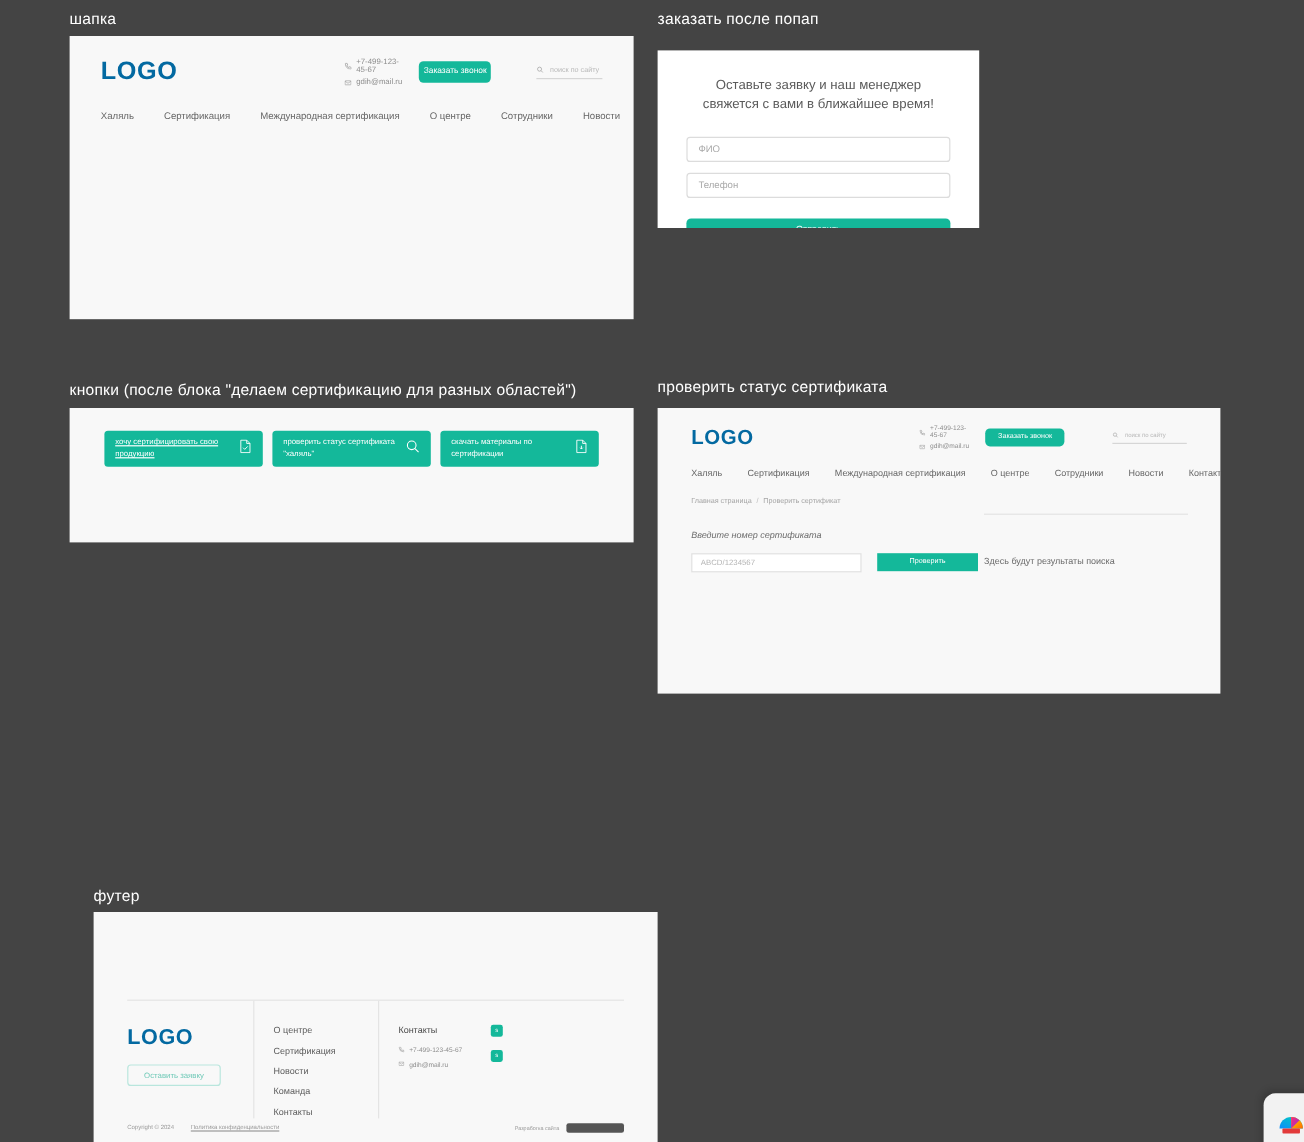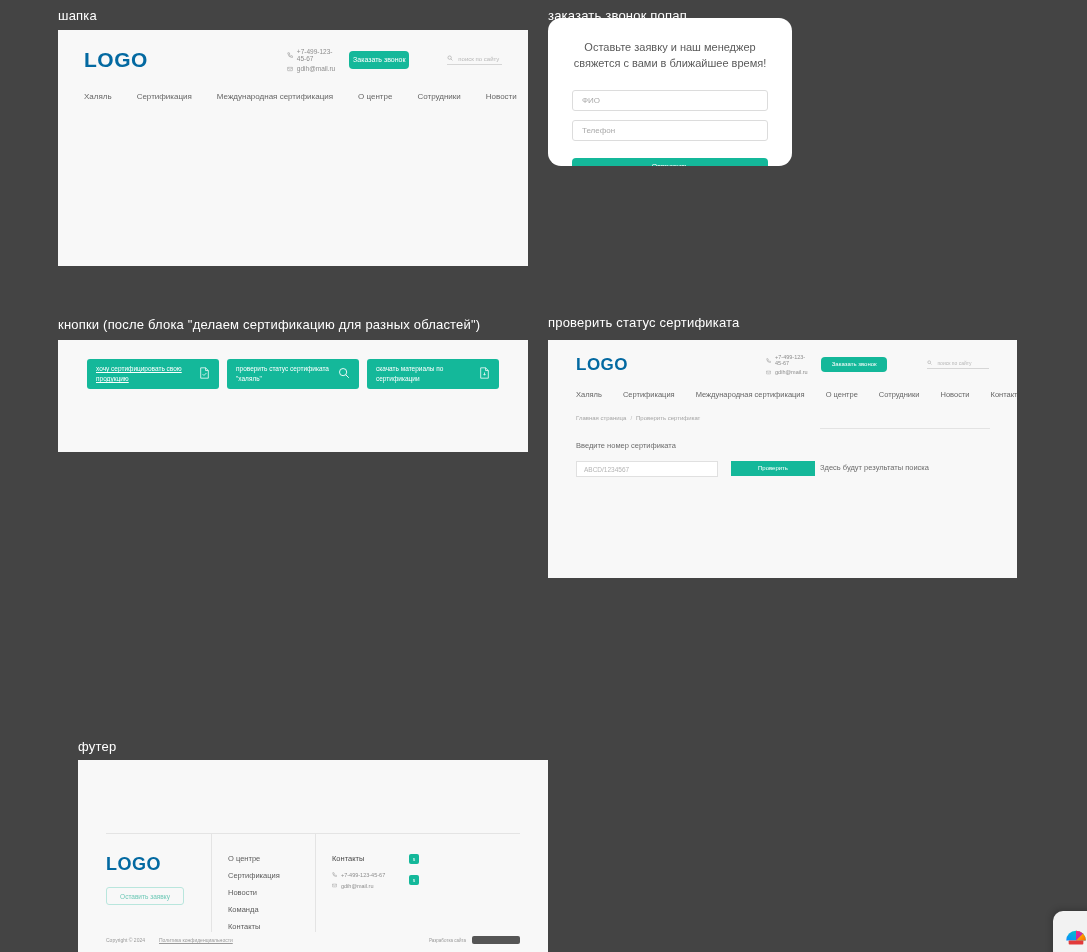--- a/index.html
+++ b/index.html
@@ -61,22 +61,22 @@
   
   #card-header { left: 58px; top: 30px; width: 470px; height: 236px; }
   #card-header .site-header { padding: 18px 26px 0 26px; }
   #card-header .logo { font-size: 21px; }
   #card-header .hdr-contacts { margin-left: 139px; font-size: 6.5px; }
   #card-header .teal-btn { margin-left: 14px; width: 88px; height: 18px; font-size: 7px; line-height: 18px; }
   #card-header .searchbox { margin-left: 38px; width: 80px; padding-bottom: 2px; font-size: 6px; }
   #card-header .nav { margin-top: 20px; gap: 25px; font-size: 8px; }
 
   
-  #card-popup { left: 548px; top: 18px; width: 244px; height: 148px;
-    background: #fff; border-radius: 13px; padding: 22px 24px; }
+  #card-popup { left: 548px; top: 42px; width: 268px; height: 148px;
+    background: #fff; border-radius: 0; padding: 22px 24px; }
   .popup-title {
     text-align: center; color: #5a5a5a; font-size: 11px;
     line-height: 1.45; margin-bottom: 18px;
   }
   .popup-field {
     width: 100%; height: 21px;
     border: 1px solid #dcdcdc; border-radius: 3px;
     padding: 0 9px; font-size: 8px; color: #4a4a4a;
     font-family: "Liberation Sans", sans-serif;
     background: #fff; outline: none;
@@ -106,21 +106,21 @@
   #card-check .site-header { padding: 14px 28px 0 28px; }
   #card-check .logo { font-size: 17px; }
   #card-check .hdr-contacts { margin-left: 138px; font-size: 5.5px; }
   #card-check .teal-btn { margin-left: 13px; width: 84px; height: 15px; font-size: 6px; line-height: 15px; }
   #card-check .searchbox { margin-left: 40px; width: 78px; padding-bottom: 2px; font-size: 5px; }
   #card-check .nav { margin-top: 15px; gap: 21px; font-size: 7.5px; }
   .check-body { padding: 16px 28px 0 28px; position: relative; }
   .breadcrumb { font-size: 6px; color: #a5a5a5; display: flex; gap: 4px; }
   .breadcrumb .sep { color: #bdbdbd; }
   .page-title { font-size: 15px; color: #3d3d3d; margin-top: 8px; font-weight: normal; }
-  .check-hint { font-size: 7.5px; color: #6b6b6b; margin-top: 20px; }
+  .check-hint { font-size: 7.5px; color: #6b6b6b; margin-top: 20px; font-style: italic; }
   .check-input-row { display: flex; margin-top: 11px; }
   .check-input {
     width: 142px; height: 16px;
     border: 1px solid #e0e0e0; background: #fff;
     font-size: 6.5px; color: #4a4a4a; padding: 0 7px;
     font-family: "Liberation Sans", sans-serif; outline: none;
   }
   .check-input::placeholder { color: #b5b5b5; }
   .check-submit { width: 63px; height: 16px; font-size: 6.5px; border-radius: 0; }
   .results-rule {
@@ -230,21 +230,21 @@
         <div class="nav-item">Сертификация</div>
         <div class="nav-item">Международная сертификация</div>
         <div class="nav-item">О центре</div>
         <div class="nav-item">Сотрудники</div>
         <div class="nav-item">Новости</div>
 
       </div>
     </div>
   </div>
 
-  <div class="section-label" style="left:548px; top:8px;">заказать звонок попап</div>
+  <div class="section-label" style="left:548px; top:8px;">заказать после попап</div>
 
   <div class="card" id="card-popup">
     <div class="popup-title">Оставьте заявку и наш менеджер свяжется с вами в ближайшее время!</div>
     <input class="popup-field" type="text" placeholder="ФИО" style="">
     <input class="popup-field" type="text" placeholder="Телефон" style="">
     <button class="teal-btn popup-submit">Отправить</button>
   </div>
 
   <div class="section-label" style="left:58px; top:317px;">кнопки (после блока "делаем сертификацию для разных областей")</div>
 

